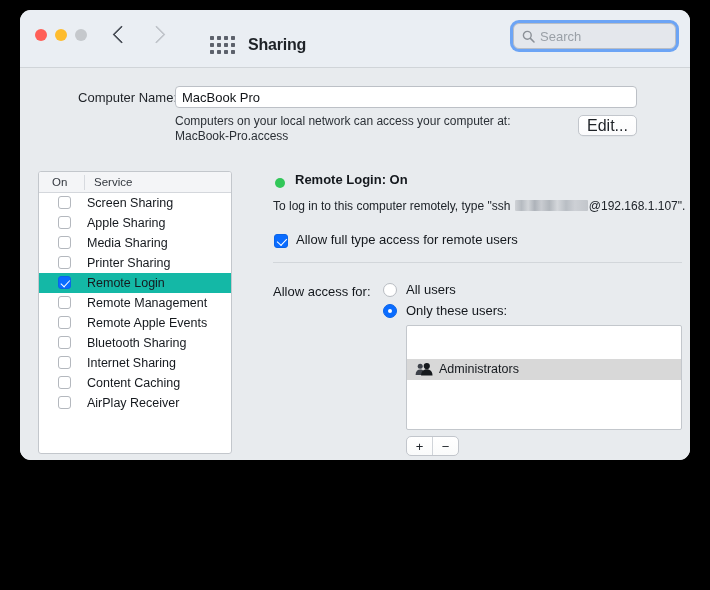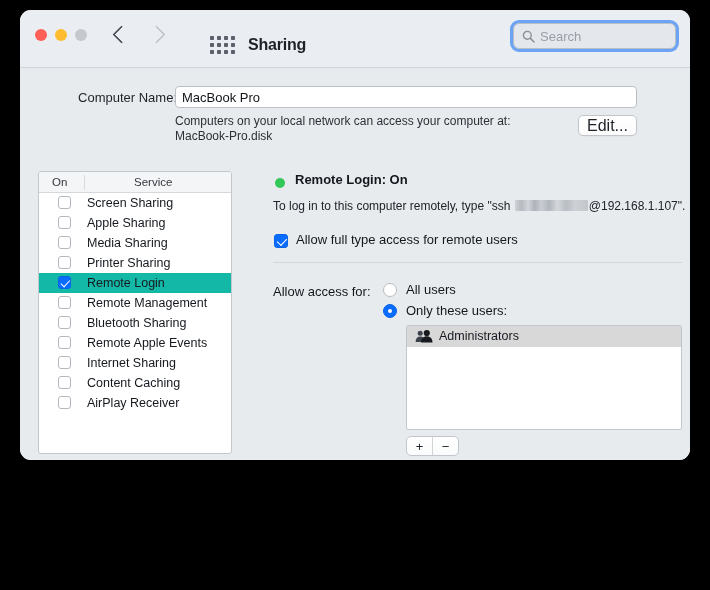--- a/index.html
+++ b/index.html
@@ -186,21 +186,21 @@
     height: 21px;
     background: #f4f5f7;
     border-bottom: 1px solid #d4d7dc;
   }
   #services-head .col-on {
     position: absolute; left: 13px; top: 4px;
     font-size: 11.5px; color: #33383f;
   }
   #services-head .col-service {
     position: absolute; left: 55px; top: 4px;
-    font-size: 11.5px; color: #33383f; margin-left: 40px;
+    font-size: 11.5px; color: #33383f;
   }
   #services-head .vsep {
     position: absolute; left: 45px; top: 3px;
     width: 1px; height: 15px;
     background: #d7dadf;
   }
   .service-row {
     position: relative;
     height: 20px;
   }
@@ -340,20 +340,21 @@
     left: 386px; top: 257px;
     width: 276px; height: 105px;
     background: #ffffff;
     border: 1px solid #c3c7cc;
     border-radius: 2px;
     overflow: hidden;
   }
   .user-row {
     position: relative;
     height: 21px;
+    margin-top: 33px;
   }
   .user-row.selected { background: #d8d8d8; }
   .user-row .gicon {
     position: absolute;
     left: 8px; top: 3px;
     width: 18px; height: 14px;
   }
   .user-row .uname {
     position: absolute;
     left: 32px; top: 3px;
@@ -452,21 +453,21 @@
       <input id="search-input" type="text" placeholder="Search" style="">
     </div>
   </div>
 
   <div id="content">
 
     <div id="cname-label">Computer Name:</div>
     <input id="cname-field" type="text" value="MacBook Pro" style="">
     <div id="cname-note">
       <span>Computers on your local network can access your computer at:</span><br>
-      <span>MacBook-Pro.disk</span>
+      <span>MacBook-Pro.access</span>
     </div>
     <button id="edit-button">Edit...</button>
 
     <div id="services-table">
       <div id="services-head">
         <span class="col-on">On</span>
         <span class="vsep"></span>
         <span class="col-service">Service</span>
       </div>
       <div id="services-rows">
@@ -489,25 +490,25 @@
           <div class="service-row selected">
             <span class="cb checked"></span>
             <span class="label">Remote Login</span>
           </div>
           <div class="service-row">
             <span class="cb"></span>
             <span class="label">Remote Management</span>
           </div>
           <div class="service-row">
             <span class="cb"></span>
+            <span class="label">Remote Apple Events</span>
+          </div>
+          <div class="service-row">
+            <span class="cb"></span>
             <span class="label">Bluetooth Sharing</span>
-          </div>
-          <div class="service-row">
-            <span class="cb"></span>
-            <span class="label">Remote Apple Events</span>
           </div>
           <div class="service-row">
             <span class="cb"></span>
             <span class="label">Internet Sharing</span>
           </div>
           <div class="service-row">
             <span class="cb"></span>
             <span class="label">Content Caching</span>
           </div>
           <div class="service-row">

